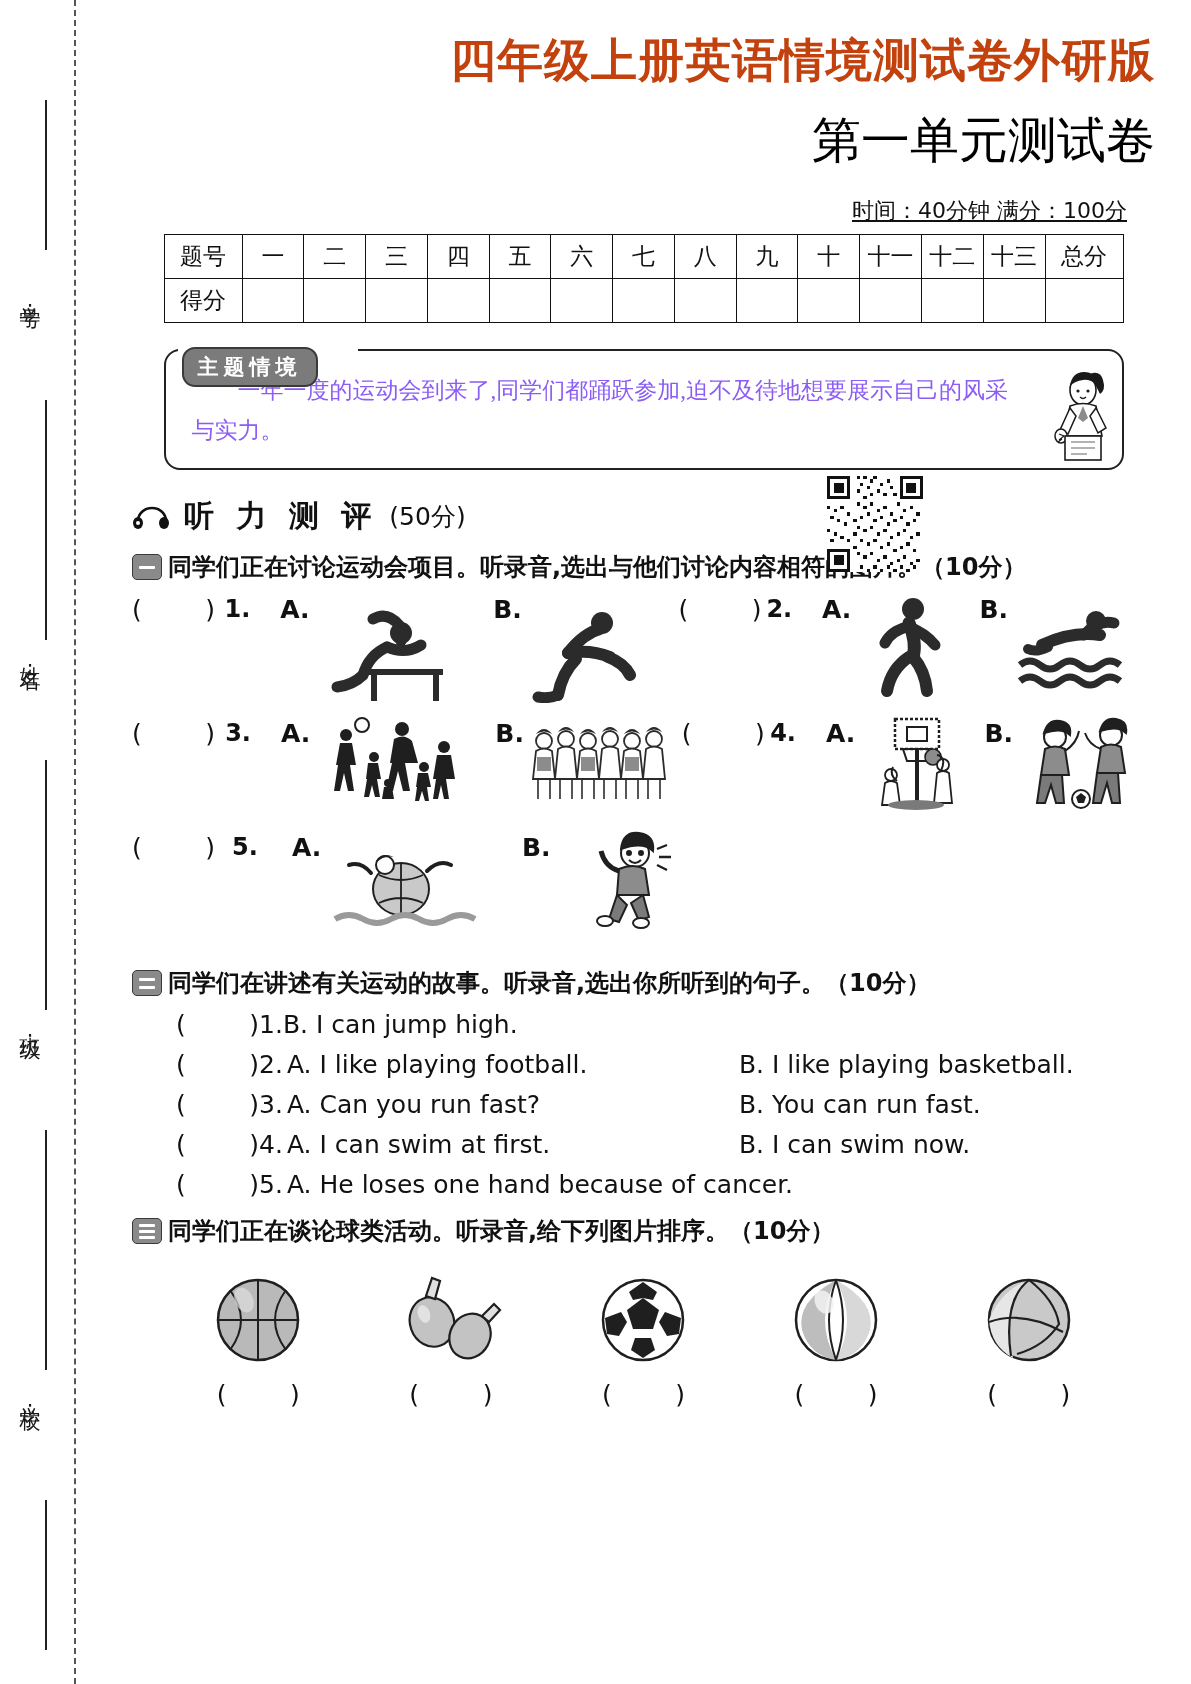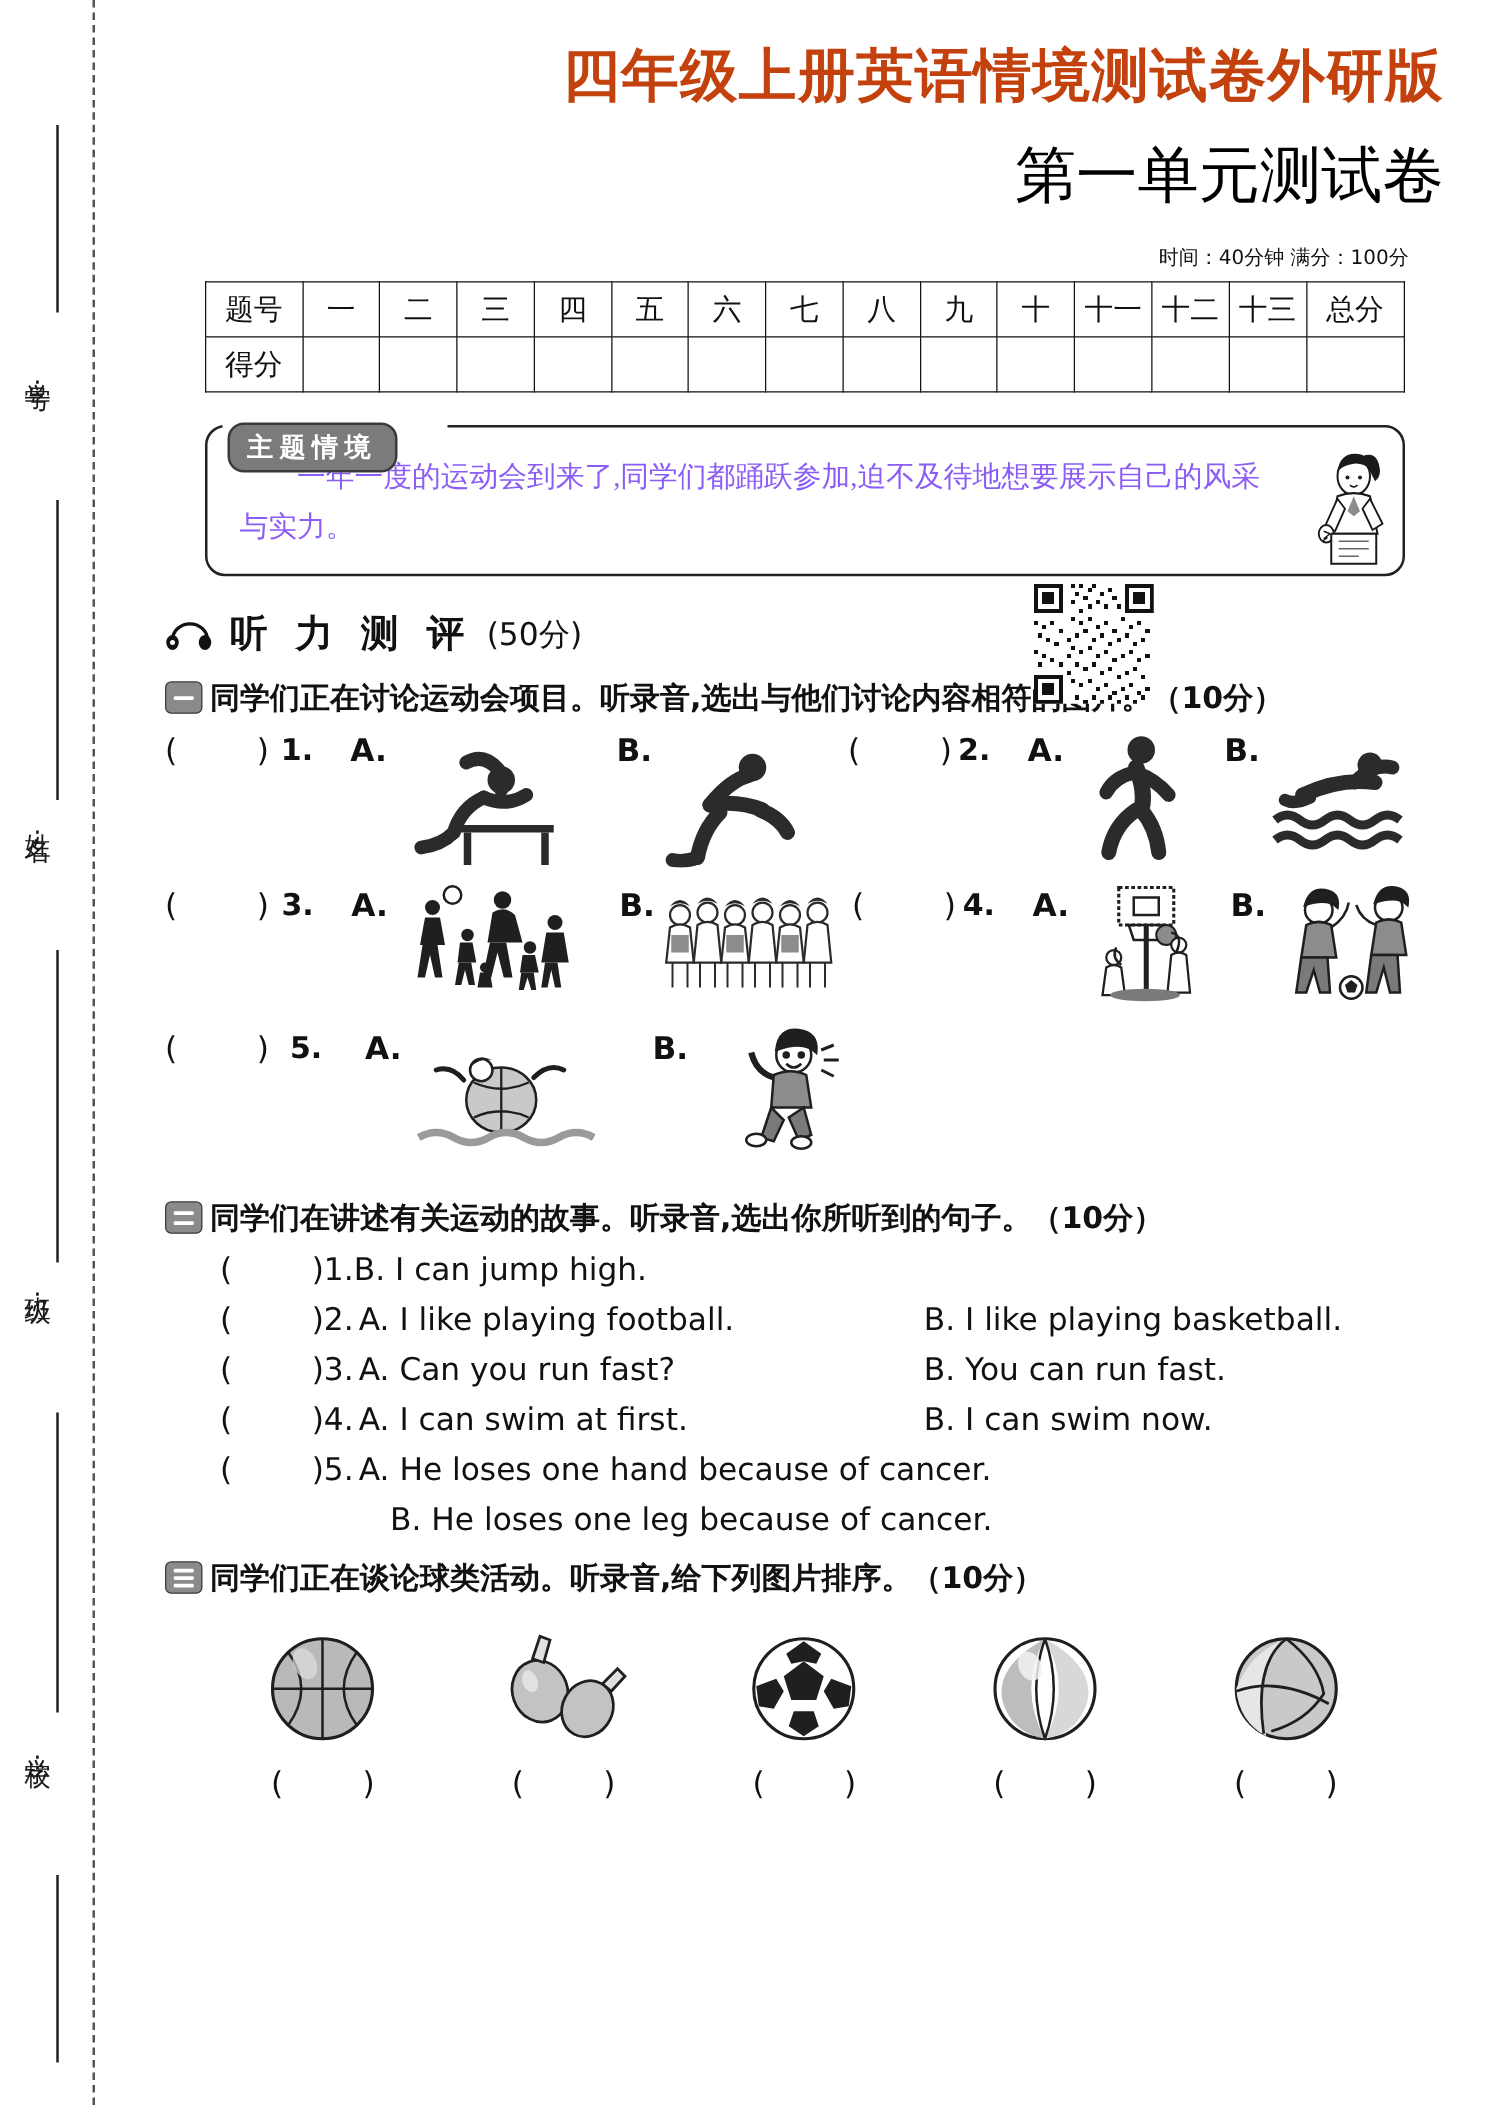--- a/index.html
+++ b/index.html
@@ -65,23 +65,24 @@
     text-align: right;
     font-size: 49px;
     font-weight: 400;
     margin: 16px 0 0 0;
     font-family: "DejaVu Sans", sans-serif;
     color: #000;
   }
 
   .meta-line {
     text-align: right;
-    font-size: 16px;
+    font-size: 22px;
     margin: 22px 28px 8px 0;
     font-family: "DejaVu Sans", sans-serif;
+    text-decoration: underline;
   }
 
   
   table.score {
     border-collapse: collapse;
     width: 960px;
     margin: 0 auto;
     table-layout: fixed;
   }
   table.score td {
@@ -729,23 +730,20 @@
     <span class="paren">(        )</span>
     <span>4.</span>
     <span class="a" style="margin-left:4px;">A. I can swim at first.</span>
     <span class="contB">B. I can swim now.</span>
   </div>
   <div class="trow">
     <span class="paren">(        )</span>
     <span>5.</span>
     <span style="margin-left:4px;">A. He loses one hand because of cancer.</span>
   </div>
-  <div class="trow indent" style="margin-top:6px;">
-    <span>B. He loses one leg because of cancer.</span>
-  </div>
 
   <div class="q" style="margin-top:16px;text-align:right;">
     <span class="qnum n3">
         <i></i>
         <i></i>
         <i></i>
       </span>
     <span>同学们正在谈论球类活动。听录音,给下列图片排序。（10分）</span>
   </div>
 

